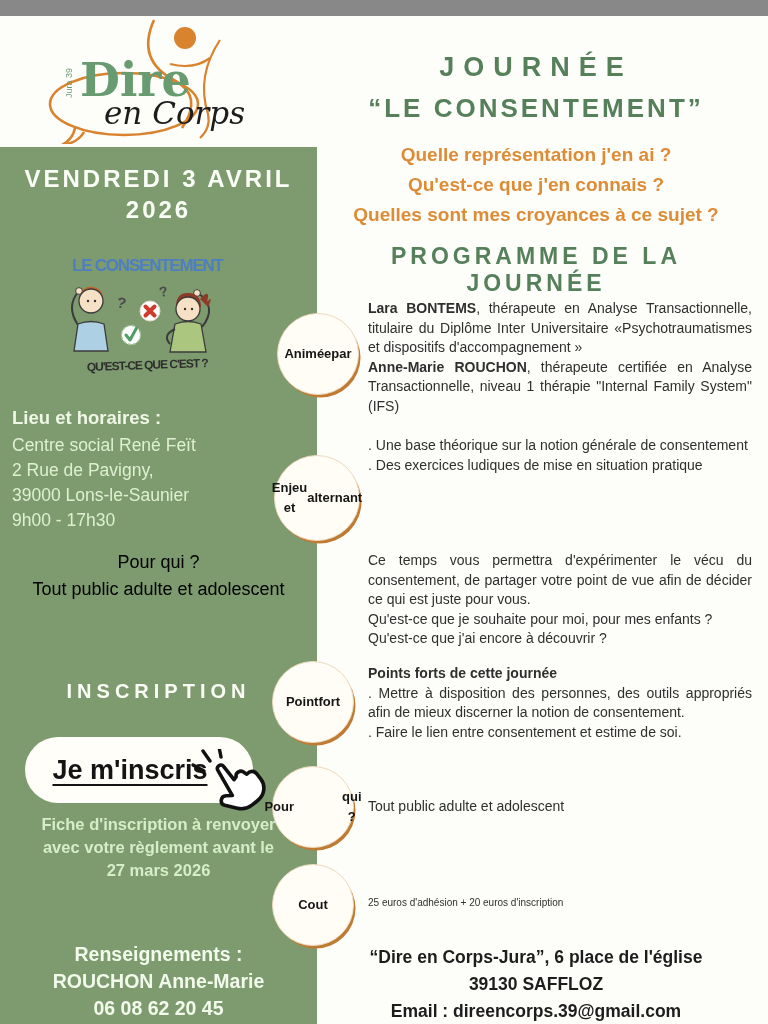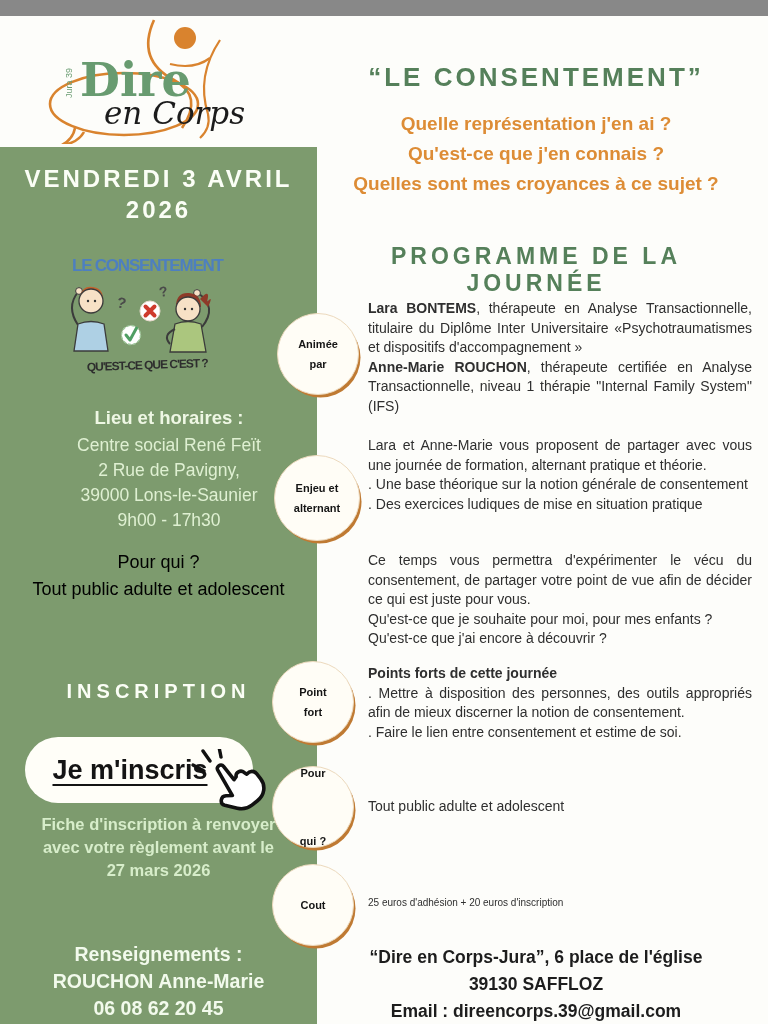--- a/index.html
+++ b/index.html
@@ -26,39 +26,39 @@
   .rc-pourqui { top:781px; font-size:14px; }
   .rc-cout { top:877px; font-size:10px; }
   .rc-footer { top:928px; left:0; width:100%; text-align:center; font-size:17.5px;
     font-weight:bold; color:#1d1d1d; line-height:27px; }
   
   #sidebar { position:absolute; left:0; top:131px; width:317px; height:893px; background:#7d9b6e; }
   .sb { position:absolute; width:100%; text-align:center; }
   .sb-date { top:16px; font-size:24px; font-weight:bold; letter-spacing:3px;
     color:#fbfef6; line-height:31px; }
   #illu { position:absolute; left:58px; top:100px; width:184px; height:128px; }
-  .sb-loc { top:258px; text-align:center; padding-left:21px; color:#dff0d2;
+  .sb-loc { top:258px; text-align:left; padding-left:12px; color:#dff0d2;
     font-size:17.5px; line-height:25px; }
   .sb-loc .loc-head { font-weight:bold; font-size:18.5px; color:#eef7e4; margin-bottom:3px; }
   .sb-pourqui { top:402px; color:#000000; font-size:18px; line-height:27px; white-space:nowrap; }
   .sb-inscription { top:533px; color:#fbfef6; font-size:20px; font-weight:bold; letter-spacing:5px; }
   #signup-btn { position:absolute; left:25px; top:590px; width:228px; height:66px;
     background:#fffef8; border:none; border-radius:33px; cursor:pointer;
     font-family:"Liberation Sans", sans-serif; }
   #signup-btn .lbl { font-size:27px; font-weight:bold; color:#141414;
     text-decoration:underline; text-underline-offset:5px; margin-left:-18px; }
   #hand { position:absolute; left:188px; top:602px; width:92px; height:68px; pointer-events:none; }
   .sb-note { top:666px; color:#d7edca; font-size:16.5px; font-weight:bold; line-height:23px; }
   .sb-contact { top:794px; color:#f2faec; font-size:19.5px; font-weight:bold; line-height:27px; }
   
   .badge { position:absolute; width:82px; height:82px; border-radius:50%;
     background:#fffdf6; border:1px solid #ecd9bd;
     box-shadow:2.5px 3.5px 0 -1px #bf7a33;
-    display:flex; flex-direction:column; align-items:center; justify-content:center;
-    font-size:11px; font-weight:bold; color:#151515; line-height:20px; text-align:center; }
+    display:flex; flex-direction:row; align-items:center; justify-content:center;
+    font-size:13px; font-weight:bold; color:#151515; line-height:20px; text-align:center; }
   .badge-animee { left:277px; top:297px; }
   .badge-enjeu  { left:274px; top:439px; width:86px; height:86px; }
   .badge-point  { left:272px; top:645px; }
   .badge-pourqui{ left:272px; top:750px;gap:48px; }
   .badge-cout   { left:272px; top:848px; }
 </style>
 </head>
 <body>
 
 <div id="page">
@@ -74,37 +74,37 @@
       <ellipse cx="92" cy="86" rx="74" ry="31" fill="none" stroke="#d9832e" stroke-width="2.6"></ellipse>
       <path d="M52,114 Q46,125 30,127 Q41,121 43,110" fill="none" stroke="#d9832e" stroke-width="2.6"></path>
     </g>
     <text x="40" y="80" transform="rotate(-90 40 80)" font-size="9" fill="#6a9c72">Jura 39</text>
     <text x="48" y="78" font-family="DejaVu Serif, serif" font-weight="bold" font-size="46" fill="#689b70">Dire</text>
     <text x="72" y="106" font-family="DejaVu Serif, serif" font-style="italic" font-size="31" fill="#1c1c1c">en Corps</text>
   </svg>
 
   <div id="rightcol">
     <div class="title-block">
+      <div class="title-l1">JOURNÉE</div>
       <div class="title-l2">“LE CONSENTEMENT”</div>
       <div class="questions">
         <div>Quelle représentation j'en ai ?</div>
         <div>Qu'est-ce que j'en connais ?</div>
         <div>Quelles sont mes croyances à ce sujet ?</div>
       </div>
     </div>
 
     <div class="program-heading">PROGRAMME DE LA JOURNÉE</div>
 
     <div class="rc-block rc-p1 just">
       <b>Lara BONTEMS</b><span>, thérapeute en Analyse Transactionnelle, titulaire du Diplôme Inter Universitaire «Psychotraumatismes et dispositifs d'accompagnement »</span><br>
       <b>Anne-Marie ROUCHON</b><span>, thérapeute certifiée en Analyse Transactionnelle, niveau 1 thérapie "Internal Family System" (IFS)</span>
     </div>
 
     <div class="rc-block rc-p2">
-      <div class="just">Lara et Anne-Marie vous proposent de partager avec vous une journée de formation, alternant pratique et théorie.</div>
       <div class="just">. Une base théorique sur la notion générale de consentement</div>
       <div>. Des exercices ludiques de mise en situation pratique</div>
     </div>
 
     <div class="rc-block rc-p3">
       <div class="just">Ce temps vous permettra d'expérimenter le vécu du consentement, de partager votre point de vue afin de décider ce qui est juste pour vous.</div>
       <div>Qu'est-ce que je souhaite pour moi, pour mes enfants ?</div>
       <div>Qu'est-ce que j'ai encore à découvrir ?</div>
     </div>
 

